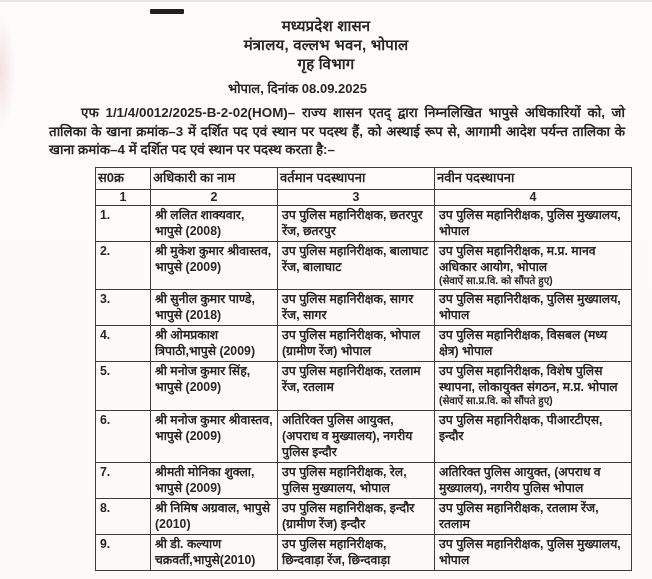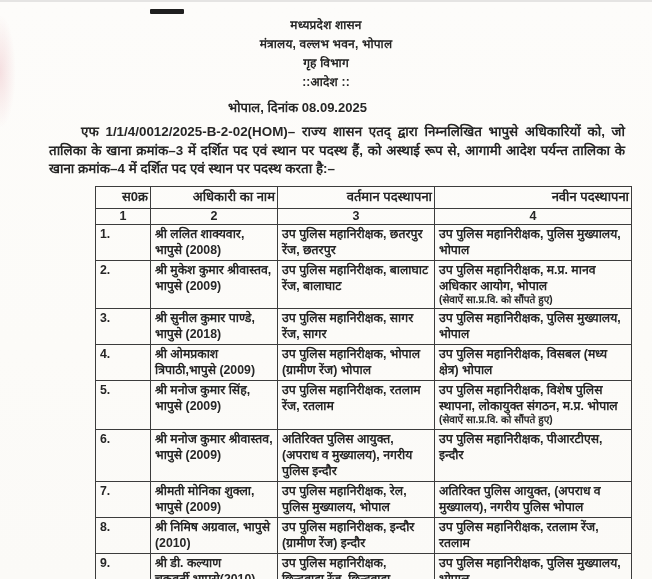--- a/index.html
+++ b/index.html
@@ -12,61 +12,60 @@
     width:652px;height:579px;
     margin:0;
     background:linear-gradient(180deg,#fdfcfa 0%,#fcfbf8 60%,#fbfaf7 100%);
     overflow:hidden;
     color:#262626;
   }
   .scan-topline{position:absolute;left:0;top:0;width:100%;height:2px;background:rgba(120,120,120,.18);}
   .scan-artifact{position:absolute;left:150px;top:9px;width:34px;height:5px;background:#1f1f1f;border-radius:1px;}
   .scan-smudge{position:absolute;left:0;top:14px;width:16px;height:115px;
     background:radial-gradient(ellipse at left,rgba(225,150,160,.28),rgba(225,150,160,0) 70%);}
-  .doc-header{margin-top:16px;text-align:center;font-weight:700;font-size:12px;line-height:19px;}
+  .doc-header{margin-top:16px;text-align:center;font-weight:700;font-size:15px;line-height:19px;}
   .doc-header div{letter-spacing:.2px;}
   .dateline{text-align:center;font-weight:700;font-size:13px;margin:6px 57px 0 0;}
   .intro{
     margin:7px 27px 0 49px;
     font-size:13.4px;font-weight:700;line-height:18.6px;
     text-align:justify;text-indent:32px;
   }
   table.order{
     margin:7px 0 0 95px;
     border-collapse:collapse;table-layout:fixed;
     width:536px;
     font-size:12.3px;font-weight:700;line-height:16px;
   }
   table.order th,table.order td{
     border:1.4px solid #3c3c3c;
     padding:1px 4px 2px 4px;
     vertical-align:top;
     text-align:left;
   }
-  table.order th{ text-align:right;font-size:13px;padding:2px 2px 3px 2px; }
+  table.order th{ text-align:left;font-size:13px;padding:2px 2px 3px 2px; }
   tr.colnums td{ text-align:center;font-size:12.5px;padding:0 0 1px 0;line-height:14px; }
   col.c1{width:55px;} col.c2{width:127px;} col.c3{width:157px;} col.c4{width:197px;}
   td.sn{padding-left:10px;}
   td.name,td.newpost{text-align:justify;}
   td.newpost .note{display:block;font-size:10.2px;line-height:12.5px;font-weight:700;}
   td.newpost .note:empty{display:none;}
 </style>
 </head>
 <body>
 
 <div class="page">
   <div class="scan-topline"></div>
   <div class="scan-artifact"></div>
   <div class="scan-smudge"></div>
 
   <div class="doc-header">
     <div>मध्यप्रदेश शासन</div>
     <div>मंत्रालय, वल्लभ भवन, भोपाल</div>
     <div>गृह विभाग</div>
-    <div>::आदेश ::</div>
   </div>
 
   <div class="dateline">भोपाल, दिनांक 08.09.2025</div>
 
   <p class="intro"><b>एफ 1/1/4/0012/2025-B-2-02(HOM)–</b><span> राज्य शासन एतद् द्वारा निम्नलिखित भापुसे अधिकारियों को, जो तालिका के खाना क्रमांक–3 में दर्शित पद एवं स्थान पर पदस्थ हैं, को अस्थाई रूप से, आगामी आदेश पर्यन्त तालिका के खाना क्रमांक–4 में दर्शित पद एवं स्थान पर पदस्थ करता है:–</span></p>
 
   <table class="order">
     <colgroup>
         <col class="c1">
         <col class="c2">

